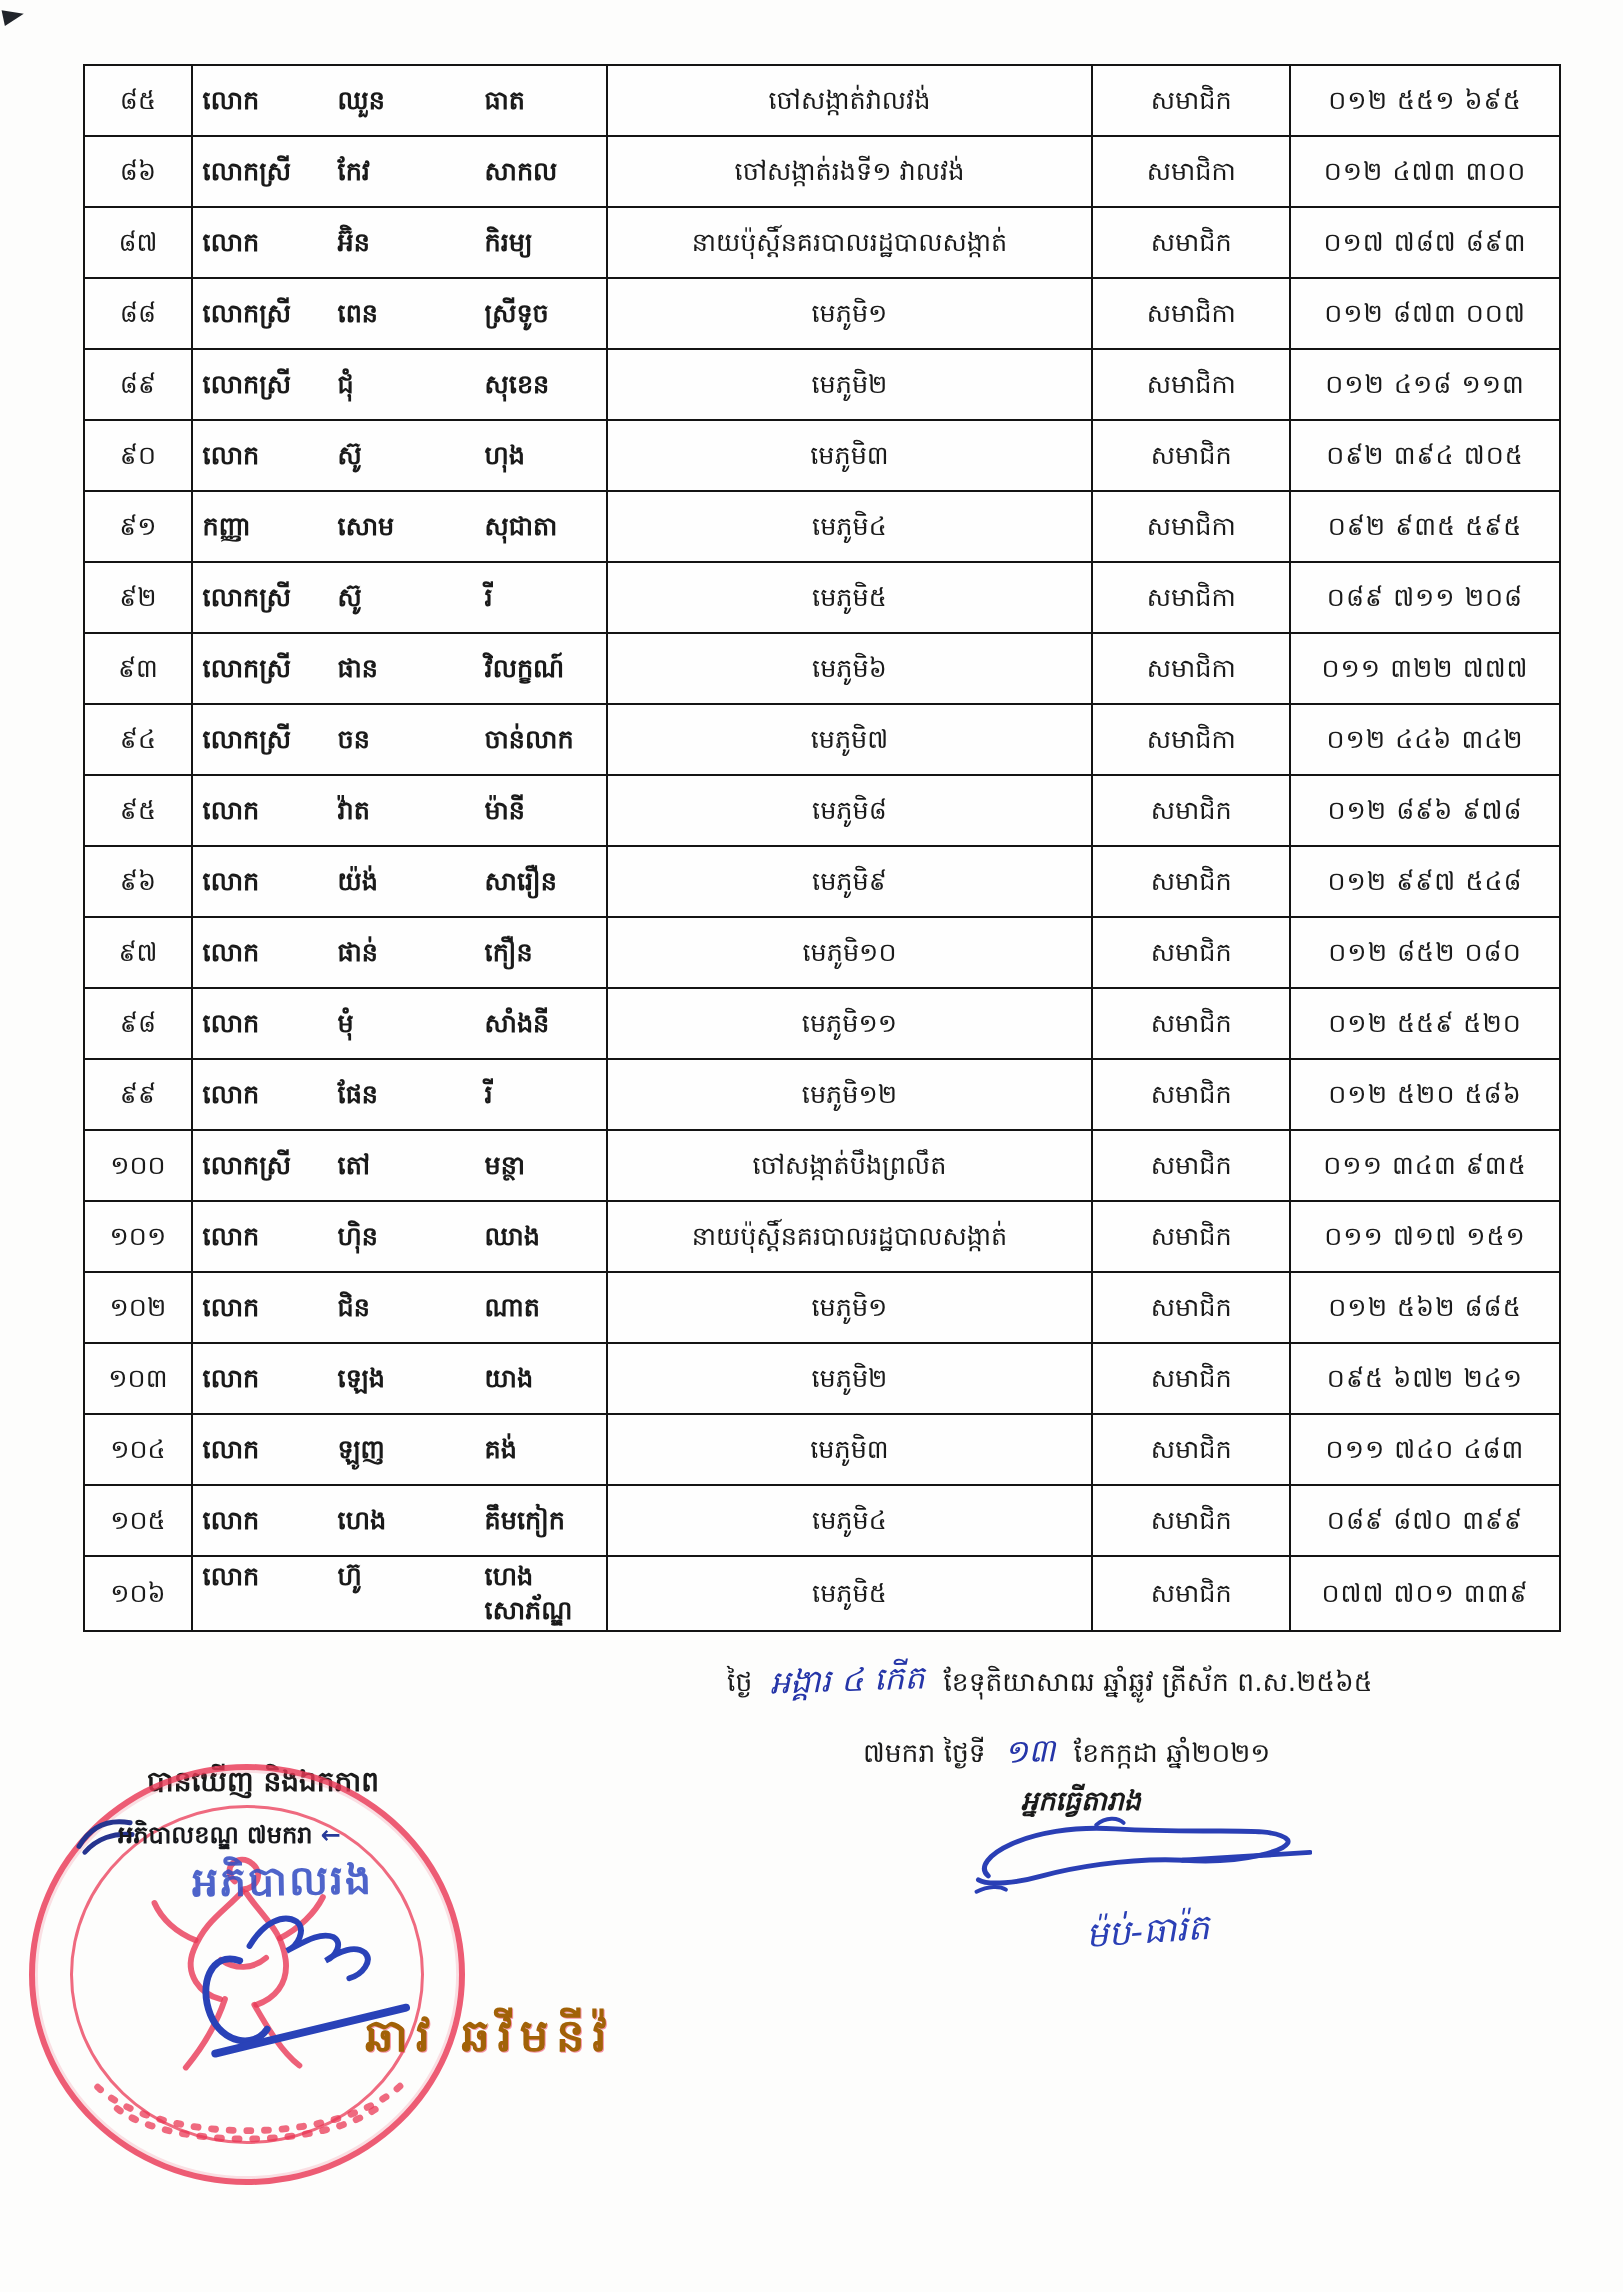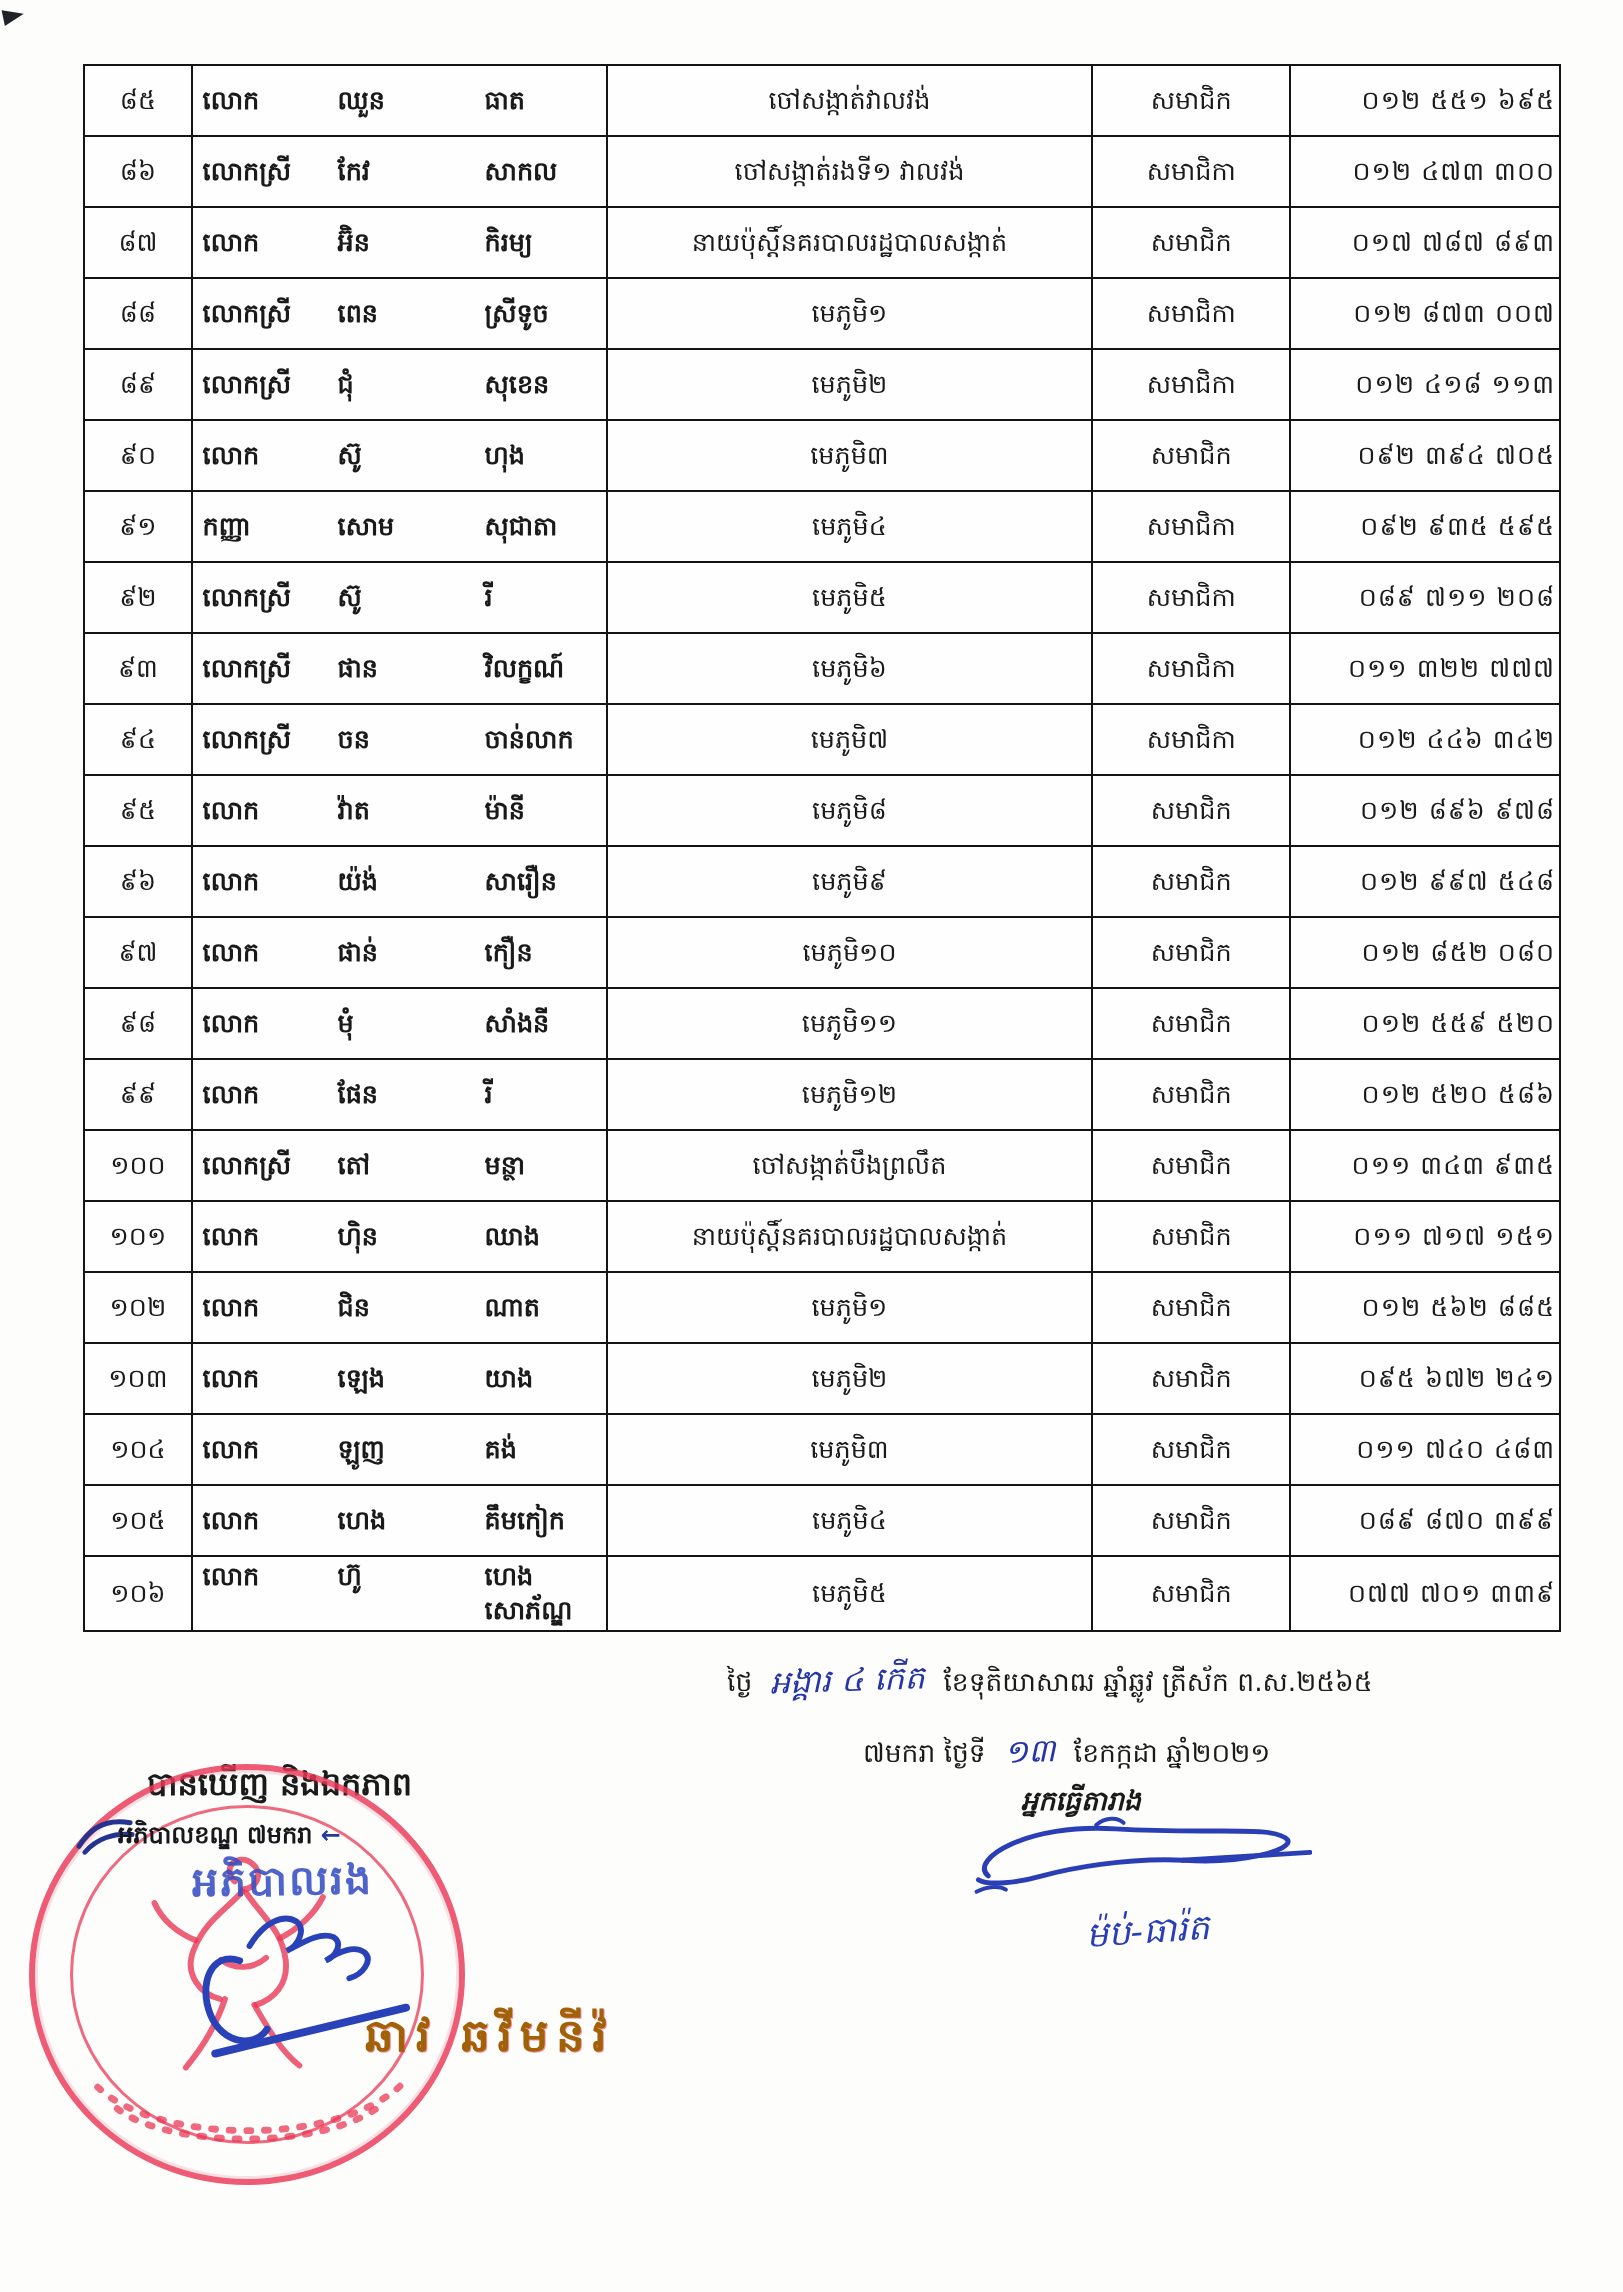--- a/index.html
+++ b/index.html
@@ -33,37 +33,37 @@
     font-size:25.5px;
     line-height:1.35;
     padding:2px 3.9px;
     vertical-align:middle;
     background:#fefefe;
   }
   td.c-no{width:98px;text-align:center;}
   td.c-names{width:405px;}
   td.c-pos{width:476px;text-align:center;}
   td.c-status{width:188px;text-align:center;}
-  td.c-phone{width:260px;text-align:right;letter-spacing:1px;}
+  td.c-phone{width:260px;text-align:center;letter-spacing:1px;}
   .names-wrap{display:flex;align-items:flex-start;font-weight:bold;}
   .nm-title{width:135px;padding-left:5.9px;}
   .nm-given{width:147px;}
   .nm-sur{flex:1;}
   
   .f-line{position:absolute;font-size:26.5px;white-space:nowrap;}
   .hand-blue{
     color:#2535a8;
     font-size:32px;
     font-style:italic;
     display:inline-block;
     transform:rotate(-2deg);
     margin:0 9.8px;
   }
   .maker-label{position:absolute;left:1021px;top:1784px;font-size:27px;font-weight:bold;font-style:italic;}
-  .approve-label{position:absolute;left:147px;top:1764px;font-size:32px;font-weight:bold;}
+  .approve-label{position:absolute;left:147px;top:1764px;font-size:28px;font-weight:bold;}
   
   .stamp{position:absolute;left:29px;top:1764px;width:436px;height:421px;}
   .stamp .ring-outer{
     position:absolute;inset:0;border-radius:50%;
     border:6.9px solid rgba(233,56,86,.82);
     box-shadow:0 0 0 2.9px rgba(233,56,86,.15) inset;
   }
   .stamp .ring-inner{
     position:absolute;inset:41px;border-radius:50%;
     border:3.9px solid rgba(233,56,86,.75);

